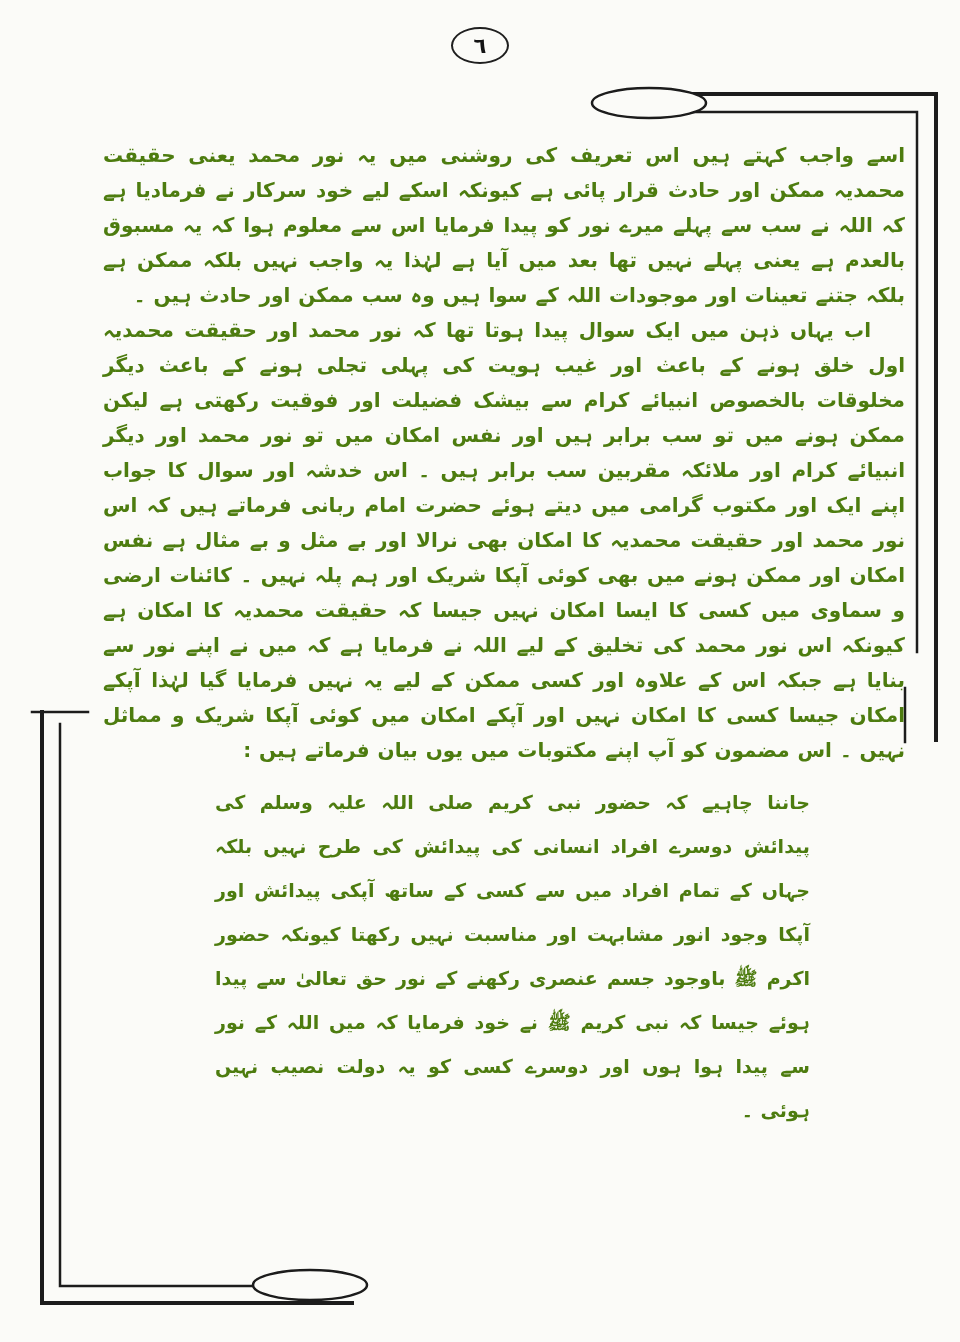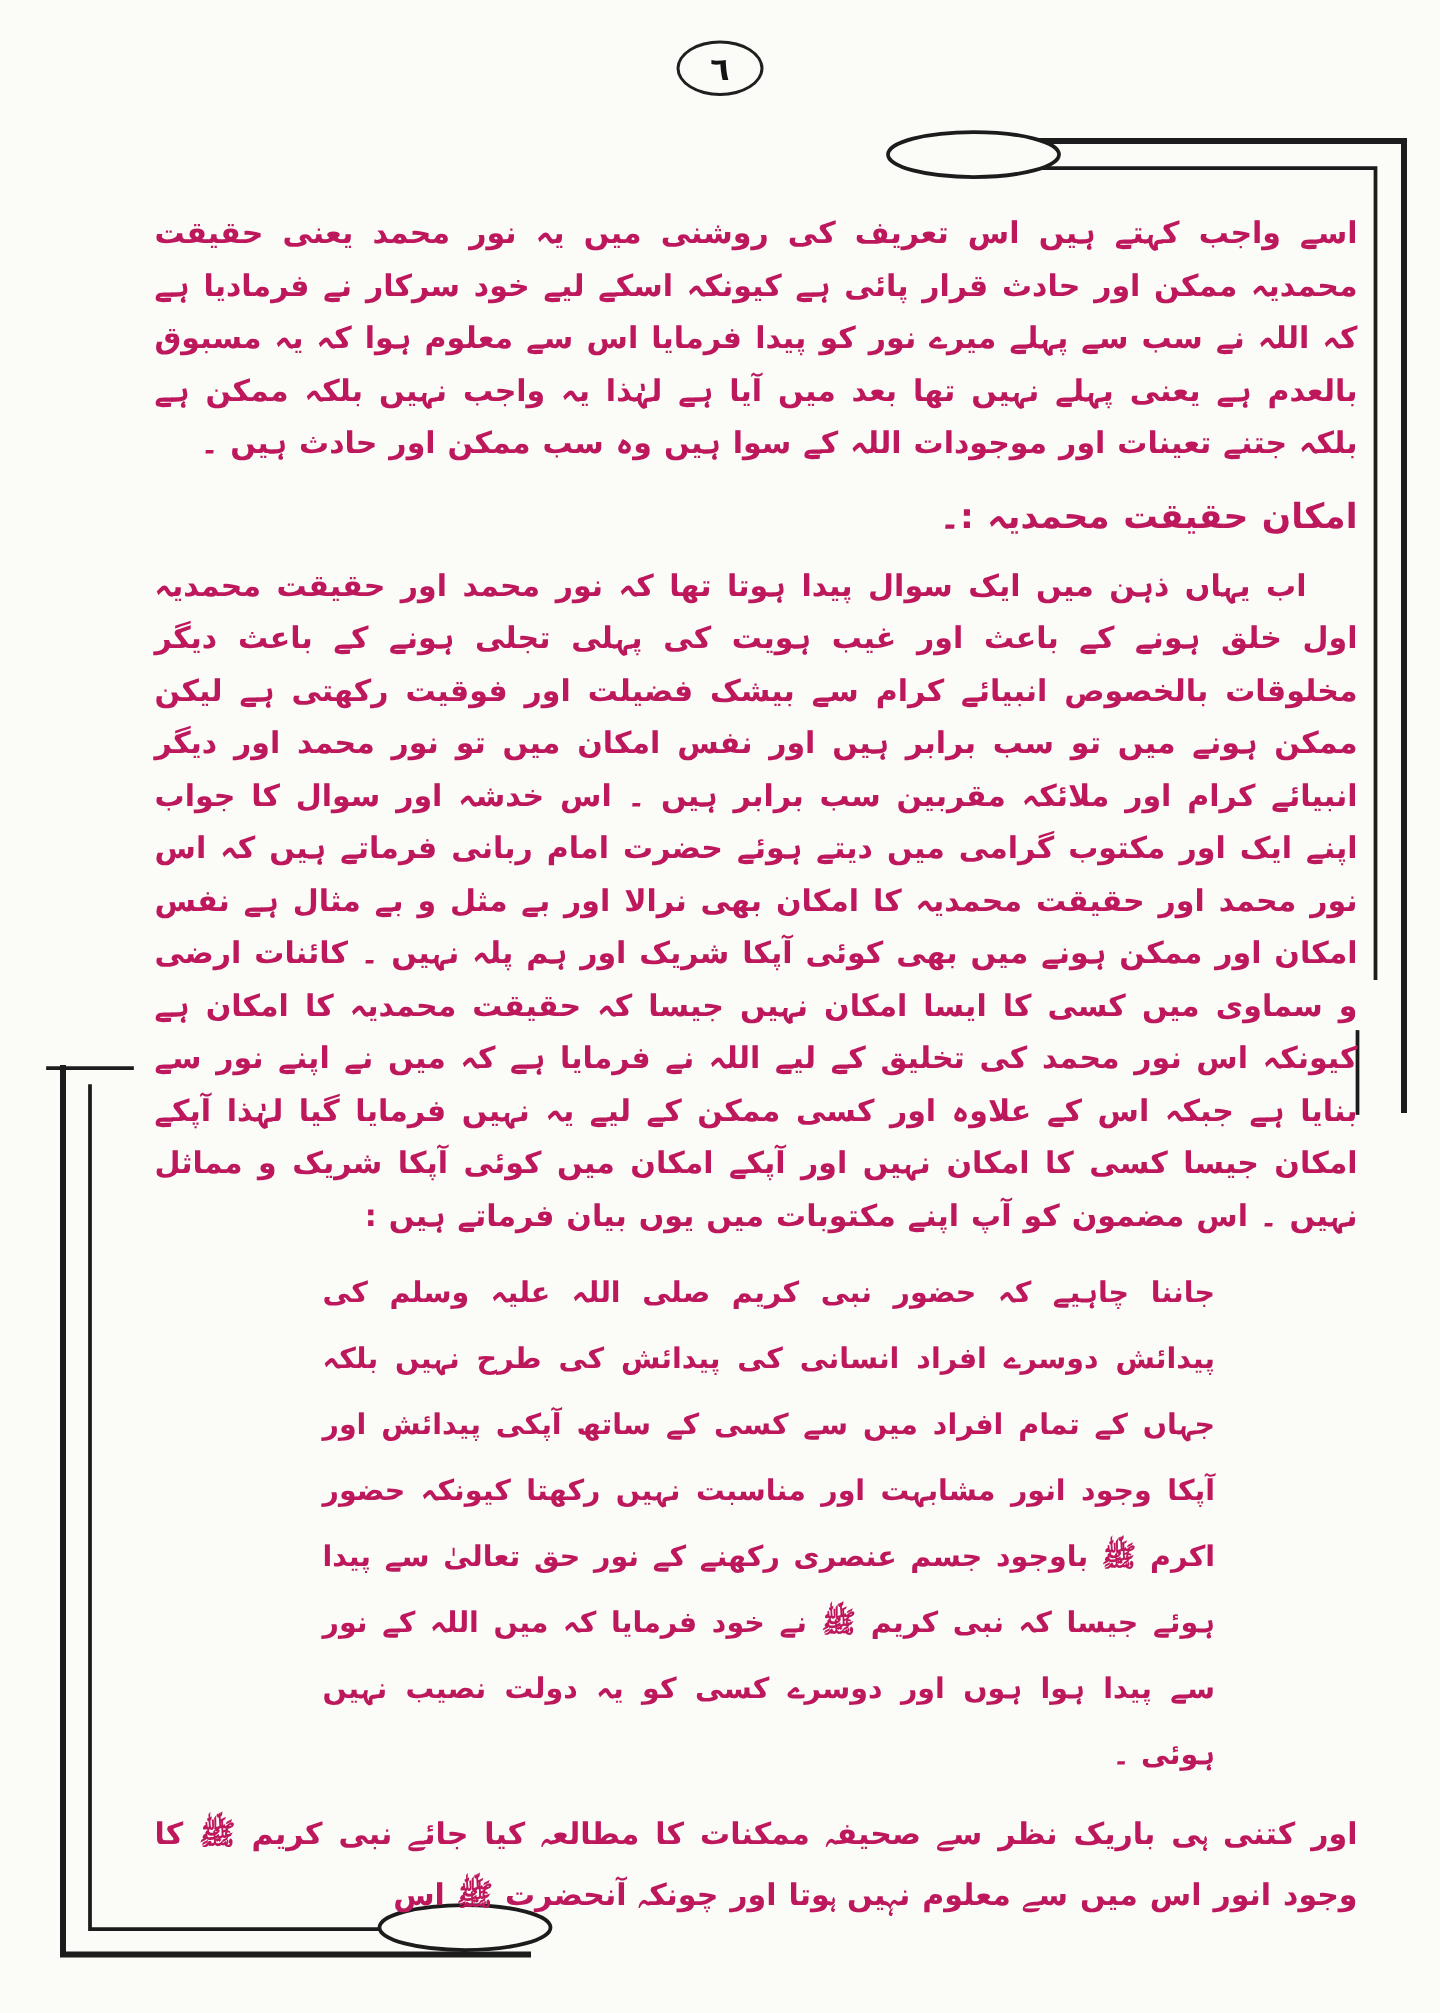--- a/index.html
+++ b/index.html
@@ -25,21 +25,21 @@
     font-size: 21px; font-weight: bold; color: #141414;
   }
   .content {
     position: absolute; top: 138px; left: 103px; width: 802px;
     direction: rtl;
   }
   .urdu {
     direction: rtl;
     text-align: justify;
     font-weight: bold;
-    color: #be185d;
+    color: #4d7c0f;
     margin: 0;
     word-spacing: 1px;
   }
   .para { font-size: 20px; line-height: 35px; }
   .para-indent { text-indent: 34px; }
   .heading {
     font-size: 23px; line-height: 32px;
     margin: 16px 0 12px 0;
     text-align: right;
     font-weight: bold;
@@ -73,23 +73,21 @@
   </svg>
 
   <div class="page-number">
     <span>٦</span>
   </div>
 
   <div class="content">
 
     <p class="urdu para">اسے واجب کہتے ہیں اس تعریف کی روشنی میں یہ نور محمد یعنی حقیقت محمدیہ ممکن اور حادث قرار پائی ہے کیونکہ اسکے لیے خود سرکار نے فرمادیا ہے کہ اللہ نے سب سے پہلے میرے نور کو پیدا فرمایا اس سے معلوم ہوا کہ یہ مسبوق بالعدم ہے یعنی پہلے نہیں تھا بعد میں آیا ہے لہٰذا یہ واجب نہیں بلکہ ممکن ہے بلکہ جتنے تعینات اور موجودات اللہ کے سوا ہیں وہ سب ممکن اور حادث ہیں ۔</p>
 
-    <h2 class="urdu heading">امکان حقیقت محمدیہ :۔</h2>
 
     <p class="urdu para para-indent">اب یہاں ذہن میں ایک سوال پیدا ہوتا تھا کہ نور محمد اور حقیقت محمدیہ اول خلق ہونے کے باعث اور غیب ہویت کی پہلی تجلی ہونے کے باعث دیگر مخلوقات بالخصوص انبیائے کرام سے بیشک فضیلت اور فوقیت رکھتی ہے لیکن ممکن ہونے میں تو سب برابر ہیں اور نفس امکان میں تو نور محمد اور دیگر انبیائے کرام اور ملائکہ مقربین سب برابر ہیں ۔ اس خدشہ اور سوال کا جواب اپنے ایک اور مکتوب گرامی میں دیتے ہوئے حضرت امام ربانی فرماتے ہیں کہ اس نور محمد اور حقیقت محمدیہ کا امکان بھی نرالا اور بے مثل و بے مثال ہے نفس امکان اور ممکن ہونے میں بھی کوئی آپکا شریک اور ہم پلہ نہیں ۔ کائنات ارضی و سماوی میں کسی کا ایسا امکان نہیں جیسا کہ حقیقت محمدیہ کا امکان ہے کیونکہ اس نور محمد کی تخلیق کے لیے اللہ نے فرمایا ہے کہ میں نے اپنے نور سے بنایا ہے جبکہ اس کے علاوہ اور کسی ممکن کے لیے یہ نہیں فرمایا گیا لہٰذا آپکے امکان جیسا کسی کا امکان نہیں اور آپکے امکان میں کوئی آپکا شریک و مماثل نہیں ۔ اس مضمون کو آپ اپنے مکتوبات میں یوں بیان فرماتے ہیں :</p>
 
     <p class="urdu para quote">جاننا چاہیے کہ حضور نبی کریم صلی اللہ علیہ وسلم کی پیدائش دوسرے افراد انسانی کی پیدائش کی طرح نہیں بلکہ جہاں کے تمام افراد میں سے کسی کے ساتھ آپکی پیدائش اور آپکا وجود انور مشابہت اور مناسبت نہیں رکھتا کیونکہ حضور اکرم ﷺ باوجود جسم عنصری رکھنے کے نور حق تعالیٰ سے پیدا ہوئے جیسا کہ نبی کریم ﷺ نے خود فرمایا کہ میں اللہ کے نور سے پیدا ہوا ہوں اور دوسرے کسی کو یہ دولت نصیب نہیں ہوئی ۔</p>
 
-    <p class="urdu para tail">اور کتنی ہی باریک نظر سے صحیفہ ممکنات کا مطالعہ کیا جائے نبی کریم ﷺ کا وجود انور اس میں سے معلوم نہیں ہوتا اور چونکہ آنحضرت ﷺ اس</p>
 
   </div>
 
 </div>
 
 </body></html>

